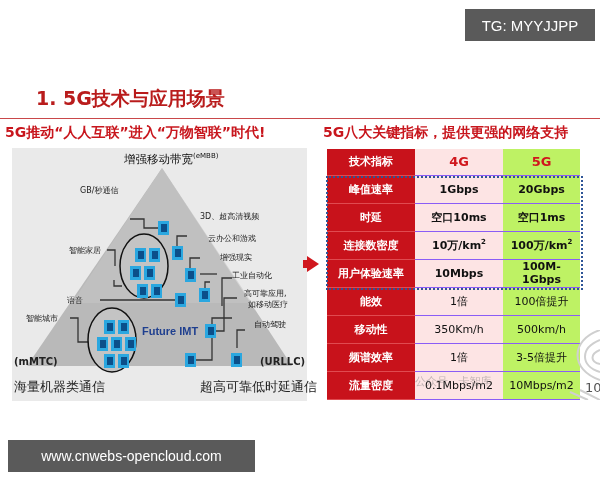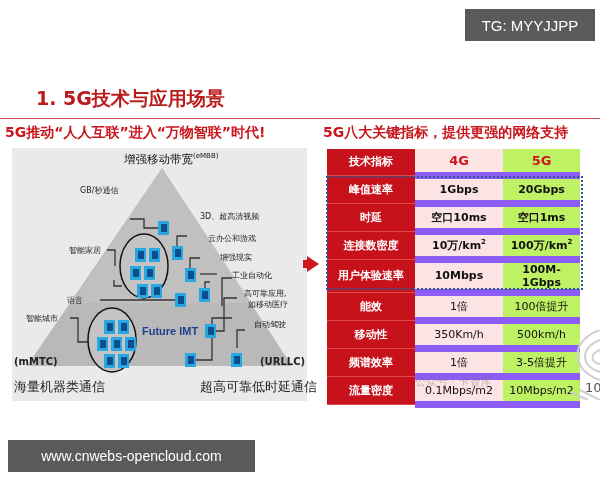--- a/index.html
+++ b/index.html
@@ -48,21 +48,21 @@
     border-top: 8px solid transparent; border-bottom: 8px solid transparent;
     border-left: 12px solid #d0171d;
   }
   .arrow-tail { position: absolute; left: 303px; top: 260px; width: 5px; height: 8px; background: #d0171d; }
 
   
   .kpi-table {
     position: absolute; left: 327px; top: 149px; width: 253px;
     border-collapse: collapse; font-size: 11px;
   }
-  .kpi-table td { height: 28px; text-align: center; border-bottom: 7px solid #8b5cf6; }
+  .kpi-table td { height: 28px; text-align: center; border-bottom: 1px solid #8b5cf6; }
   .kpi-table tr:first-child td { height: 26px; }
   .c-name { width: 88px; background: #c8121b; color: #ffffff; font-weight: bold; border-bottom: 1px solid #e04a50 !important; }
   .c-4g { width: 88px; background: #fde4e4; color: #111; }
   .c-5g { width: 77px; background: #bef264; color: #111; }
   .hdr .c-4g, .hdr .c-5g { color: #d0171d; font-weight: bold; font-size: 13px; }
   .hi td.c-4g, .hi td.c-5g { font-weight: bold; }
   sup { font-size: 7px; }
 
   .dotted-box {
     position: absolute; left: 326px; top: 176px; width: 257px; height: 114px;

